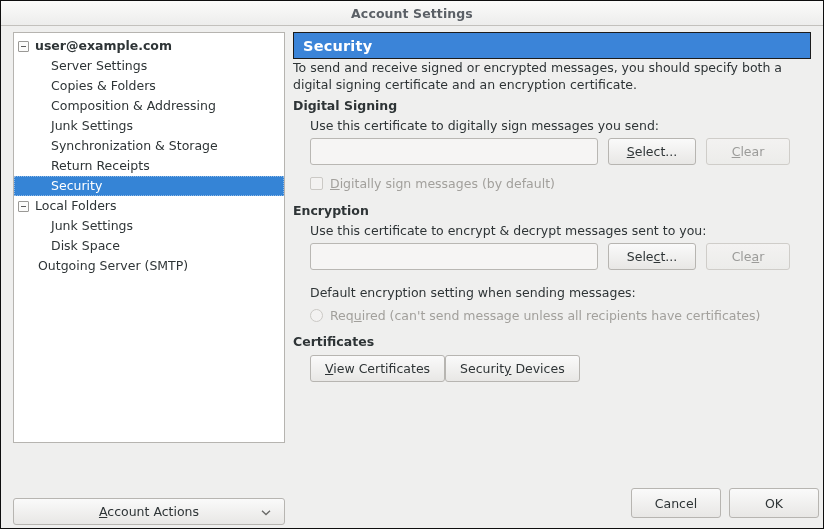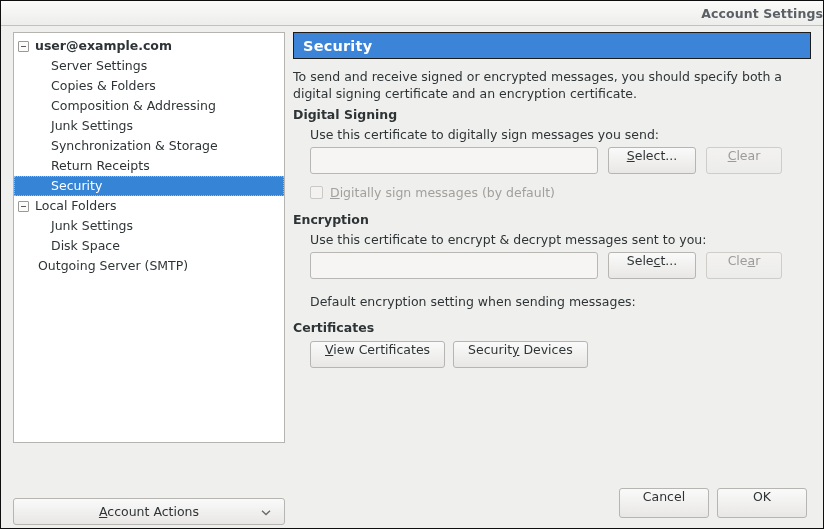--- a/index.html
+++ b/index.html
@@ -28,21 +28,21 @@
     display: flex;
     flex-direction: column;
   }
   .titlebar {
     height: 24px;
     flex: 0 0 24px;
     background: linear-gradient(to bottom, #fbfbfa 0%, #ededec 100%);
     border-bottom: 1px solid #c3c1bd;
     display: flex;
     align-items: center;
-    justify-content: flex-end;
+    justify-content: center;
     position: relative;
   }
   .titlebar-label {
     font-size: 12.5px;
     font-weight: bold;
     color: #5b6066;
     letter-spacing: 0.1px;
   }
 
   .dialog-body {
@@ -151,21 +151,20 @@
     border: 1px solid #1c1c1c;
     color: #ffffff;
     font-size: 14.5px;
     font-weight: bold;
     display: flex;
     align-items: center;
     padding-left: 9px;
     letter-spacing: 0.2px;
   }
   .intro {
-    margin-top: 9px;
     font-size: 12.5px;
     line-height: 17px;
     color: #2e3436;
     width: 508px;
   }
   .group-title {
     font-weight: bold;
     font-size: 12.5px;
     color: #2e3436;
     margin-top: 5px;
@@ -194,26 +193,27 @@
   }
   .btn {
     height: 27px;
     box-sizing: border-box;
     background: linear-gradient(to bottom, #fafafa 0%, #e8e7e5 100%);
     border: 1px solid #b7b5b1;
     border-radius: 3px;
     font-size: 12.5px;
     color: #2e3436;
     display: inline-flex;
+    align-items: center;
     justify-content: center;
     padding: 0 14px;
     font-family: inherit;
   }
   .btn.w-select { width: 88px; padding: 0; }
-  .btn.w-clear  { width: 76px; padding: 0; }
+  .btn.w-clear  { width: 84px; padding: 0; }
   .btn.disabled {
     color: #9b9b99;
     background: linear-gradient(to bottom, #f3f2f1 0%, #ececea 100%);
     border-color: #cfcdc9;
   }
   u.acc { text-decoration: underline; }
 
   .check-row {
     display: flex;
     align-items: center;
@@ -252,28 +252,27 @@
   .radio.checked::after {
     content: "";
     position: absolute;
     left: 3.5px; top: 3.5px;
     width: 4px; height: 4px;
     border-radius: 50%;
     background: #a6a4a0;
   }
   .certs-row {
     display: flex;
-    gap: 8px;
     margin-top: 6px;
   }
 
   
   .dialog-actions {
     position: absolute;
-    right: 16px;
+    right: 4px;
     bottom: 10px;
     display: flex;
     gap: 8px;
     padding-left: 24px;
   }
   .btn.dlg { width: 90px; padding: 0; height: 30px; }
 </style>
 </head>
 <body>
 
@@ -367,20 +366,24 @@
         <div class="row">
           <div class="textentry"></div>
           <div class="btn w-select">
               <span>Sele<u class="acc">c</u>t...</span>
             </div>
           <div class="btn w-clear disabled">
               <span>Cle<u class="acc">a</u>r</span>
             </div>
         </div>
         <div class="field-label" style="margin-top:15px;margin-bottom:0;">Default encryption setting when sending messages:</div>
+        <div class="radio-row">
+          <span class="radio"></span>
+          <span>Req<u class="acc">u</u>ired (can't send message unless all recipients have certificates)</span>
+        </div>
       </div>
 
       <div class="group-title" style="margin-top:11px;">Certificates</div>
       <div class="group-body">
         <div class="certs-row">
           <div class="btn">
               <span><u class="acc">V</u>iew Certificates</span>
             </div>
           <div class="btn">
               <span>Securit<u class="acc">y</u> Devices</span>

